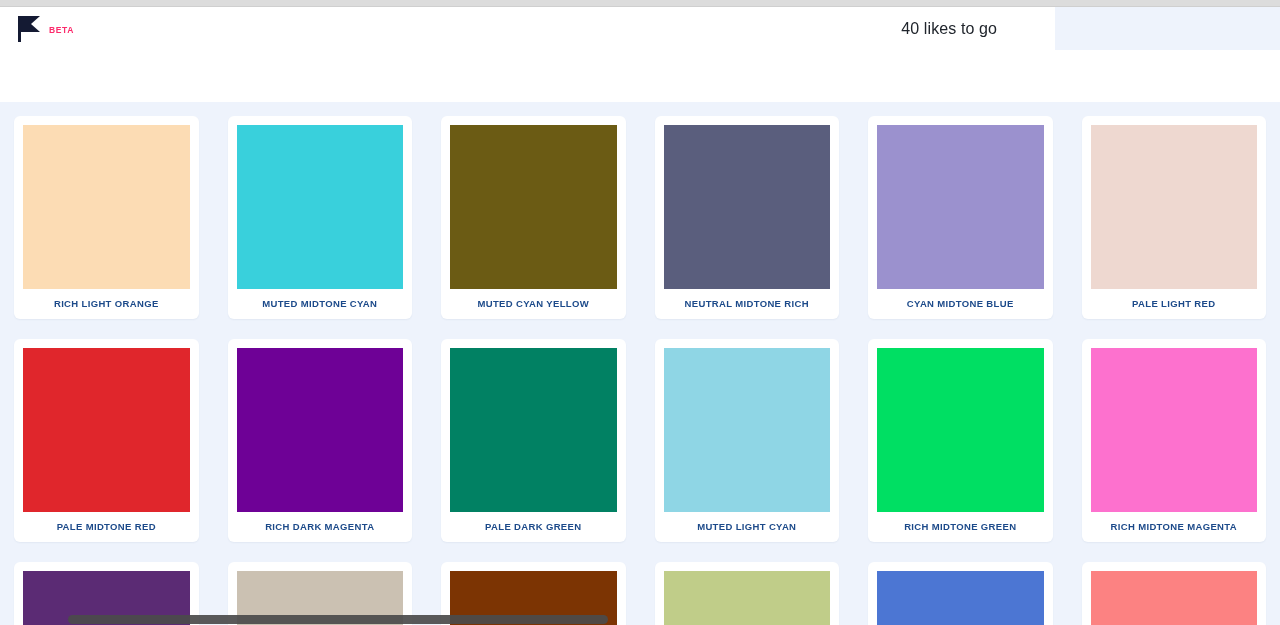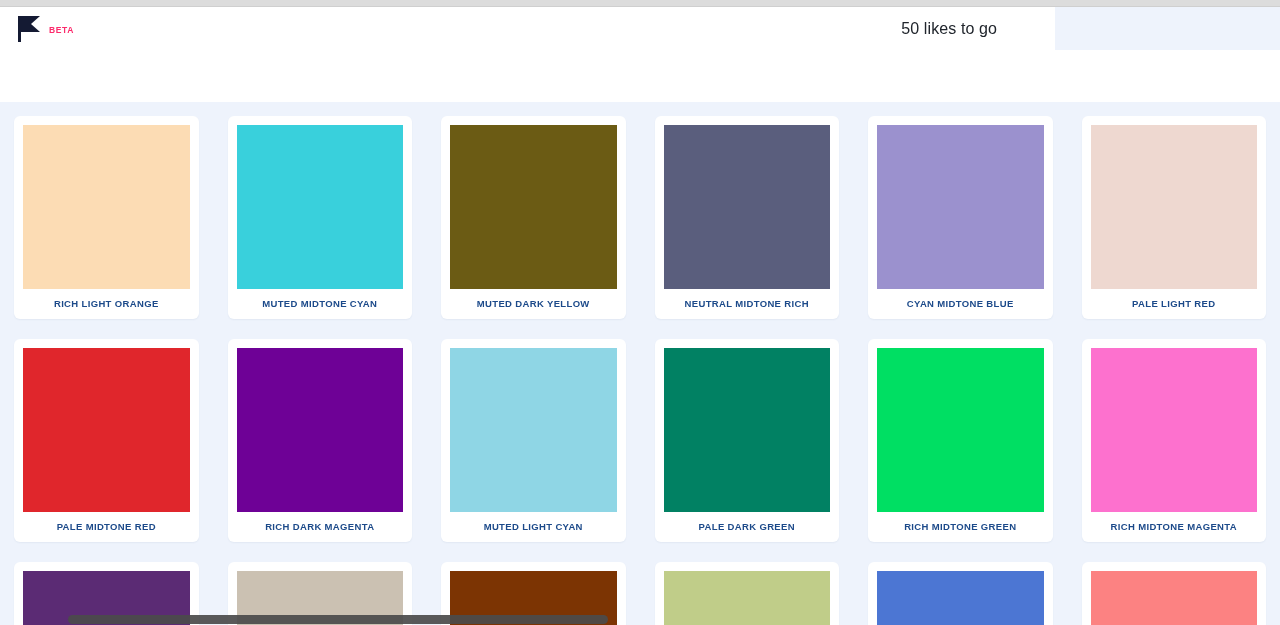--- a/index.html
+++ b/index.html
@@ -169,39 +169,39 @@
   <div class="brand">
     <span>
       <svg class="logo-mark" viewBox="0 0 22 26" xmlns="http://www.w3.org/2000/svg">
         <path d="M0 0 H22 L13 8 L22 16 H0 Z" fill="#141a33"></path>
         <rect x="0" y="0" width="3" height="26" fill="#141a33"></rect>
       </svg>
     </span>
     <span class="beta-tag">BETA</span>
   </div>
 
-  <div class="likes-counter">50 likes to go</div>
+  <div class="likes-counter">40 likes to go</div>
 
 </header>
 
 <div class="header-band"></div>
 
 <main class="gallery">
   <div class="grid">
       <div class="card">
         <div class="swatch" style="background: rgb(252, 220, 180);"></div>
         <div class="swatch-label">RICH LIGHT ORANGE</div>
       </div>
       <div class="card">
         <div class="swatch" style="background: rgb(57, 208, 220);"></div>
         <div class="swatch-label">MUTED MIDTONE CYAN</div>
       </div>
       <div class="card">
         <div class="swatch" style="background: rgb(107, 91, 20);"></div>
-        <div class="swatch-label">MUTED DARK YELLOW</div>
+        <div class="swatch-label">MUTED CYAN YELLOW</div>
       </div>
       <div class="card">
         <div class="swatch" style="background: rgb(90, 94, 125);"></div>
         <div class="swatch-label">NEUTRAL MIDTONE RICH</div>
       </div>
       <div class="card">
         <div class="swatch" style="background: rgb(155, 145, 206);"></div>
         <div class="swatch-label">CYAN MIDTONE BLUE</div>
       </div>
       <div class="card">
@@ -210,26 +210,26 @@
       </div>
       <div class="card">
         <div class="swatch" style="background: rgb(224, 38, 44);"></div>
         <div class="swatch-label">PALE MIDTONE RED</div>
       </div>
       <div class="card">
         <div class="swatch" style="background: rgb(110, 1, 150);"></div>
         <div class="swatch-label">RICH DARK MAGENTA</div>
       </div>
       <div class="card">
+        <div class="swatch" style="background: rgb(1, 129, 99);"></div>
+        <div class="swatch-label">PALE DARK GREEN</div>
+      </div>
+      <div class="card">
         <div class="swatch" style="background: rgb(143, 214, 229);"></div>
         <div class="swatch-label">MUTED LIGHT CYAN</div>
-      </div>
-      <div class="card">
-        <div class="swatch" style="background: rgb(1, 129, 99);"></div>
-        <div class="swatch-label">PALE DARK GREEN</div>
       </div>
       <div class="card">
         <div class="swatch" style="background: rgb(0, 223, 99);"></div>
         <div class="swatch-label">RICH MIDTONE GREEN</div>
       </div>
       <div class="card">
         <div class="swatch" style="background: rgb(253, 113, 206);"></div>
         <div class="swatch-label">RICH MIDTONE MAGENTA</div>
       </div>
       <div class="card">

